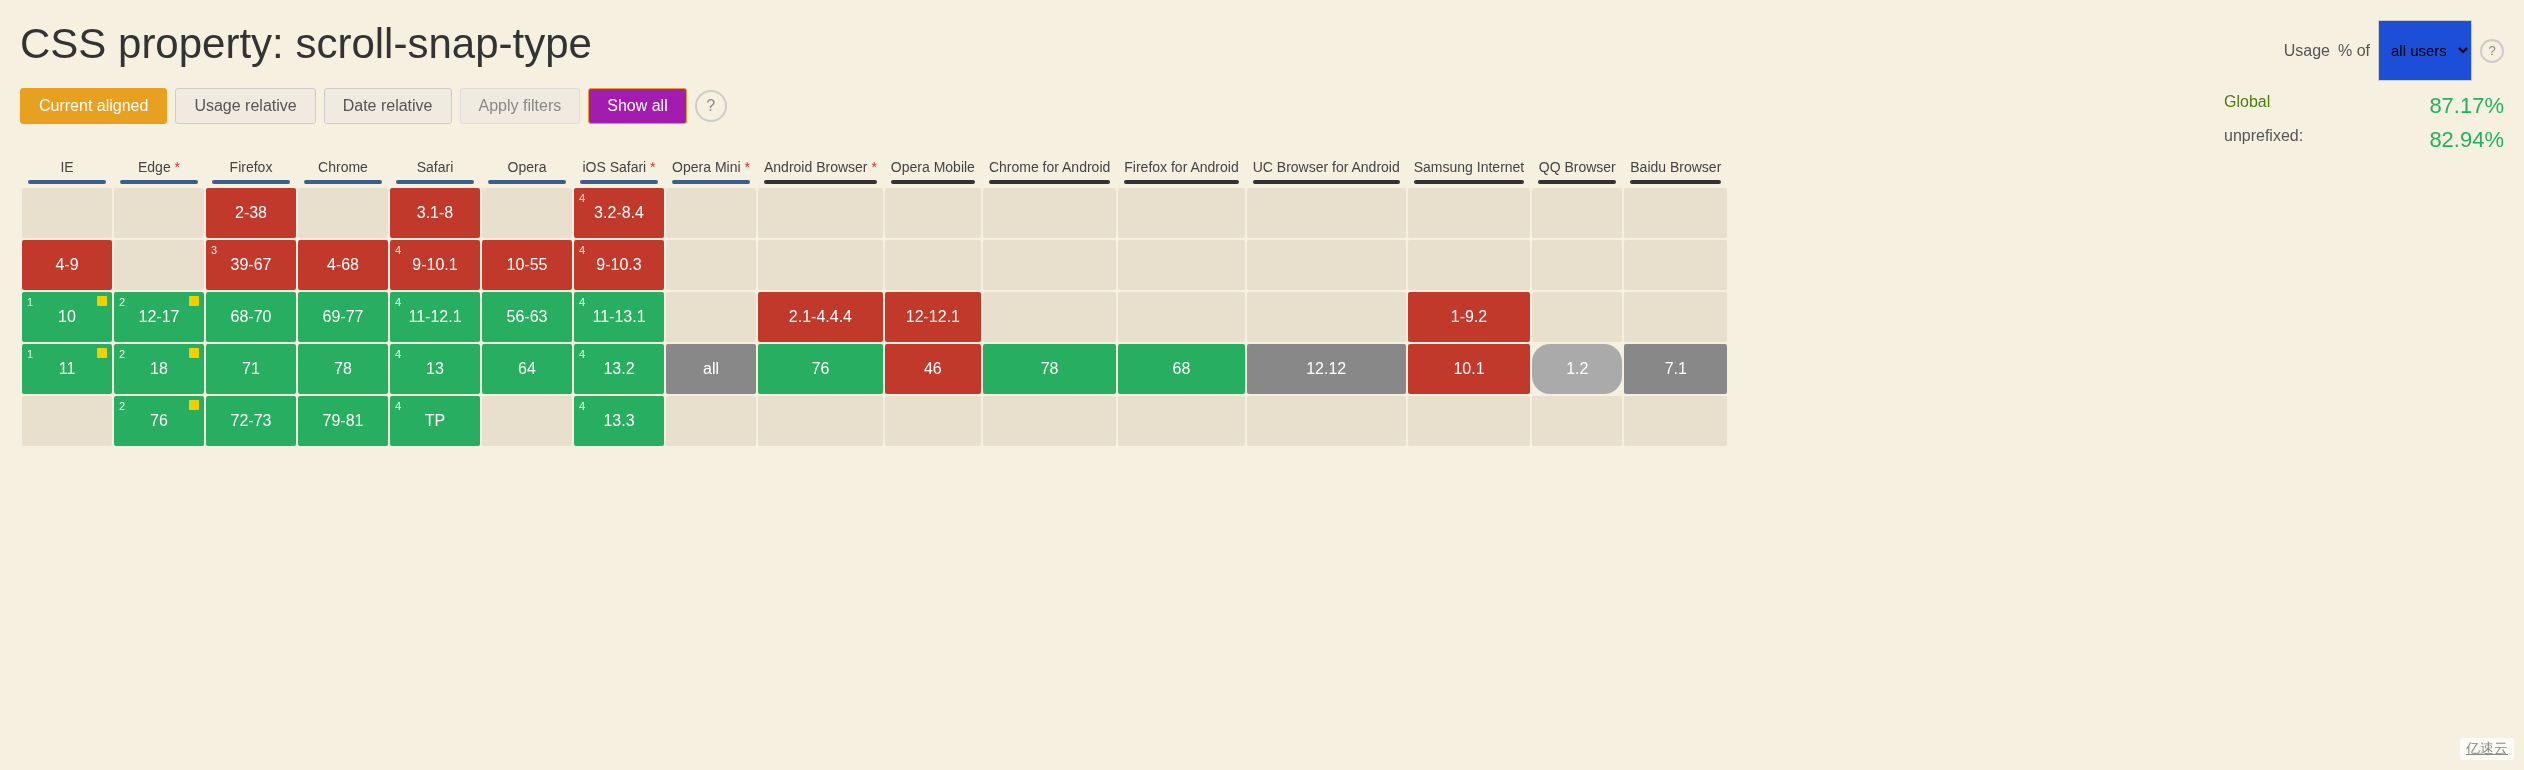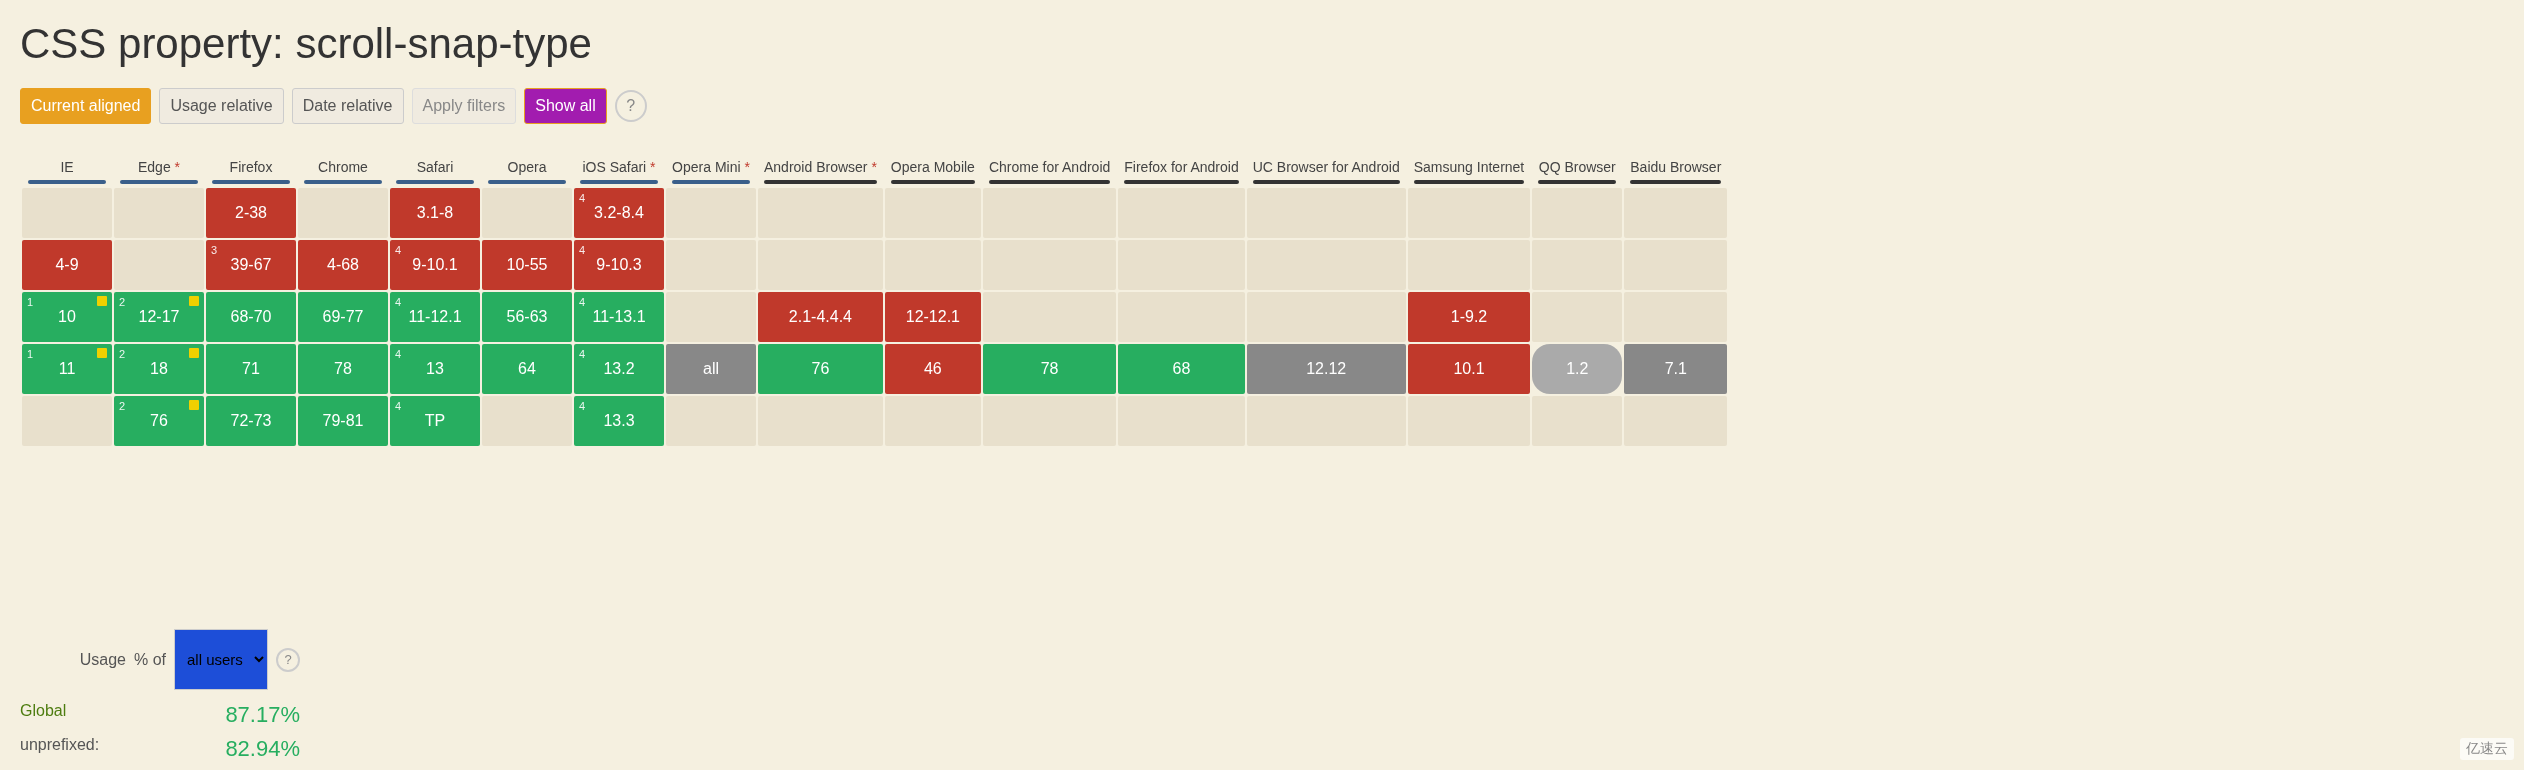--- a/index.html
+++ b/index.html
@@ -6,42 +6,42 @@
     body {
       font-family: Arial, sans-serif;
       background: #f5f0e0;
       color: #333;
       width: 2524px;
       min-height: 770px;
       overflow-x: hidden;
     }
     .page-wrapper {
       display: flex;
-      flex-direction: column;
+      flex-direction: row;
       width: 100%;
       min-height: 770px;
     }
     .main-content {
       flex: 1;
       padding: 20px 0 0 20px;
     }
     .page-title {
       font-size: 42px;
       font-weight: 300;
       color: #333;
       margin-bottom: 20px;
     }
     .filter-bar {
       display: flex;
       align-items: center;
       gap: 8px;
       margin-bottom: 16px;
     }
     .filter-btn {
-      padding: 8px 10px;
+      padding: 8px 18px;
       border: 1px solid #ccc;
       background: #f0ebe0;
       color: #555;
       cursor: pointer;
       font-size: 16px;
       border-radius: 3px;
       text-align: center;
     }
     .filter-btn.active {
       background: #e8a020;
@@ -199,20 +199,21 @@
     .stat-sublabel { font-size: 16px; color: #555; }
     .watermark {
       position: fixed;
       bottom: 10px;
       right: 10px;
       font-size: 14px;
       color: #888;
       background: rgba(255,255,255,0.7);
       padding: 2px 6px;
       border-radius: 3px;
+      text-decoration: underline;
     }
     .th-multiline {
       font-size: 14px;
       line-height: 1.2;
     }
   </style>
 </head>
 <body>
 
 <div class="page-wrapper">

